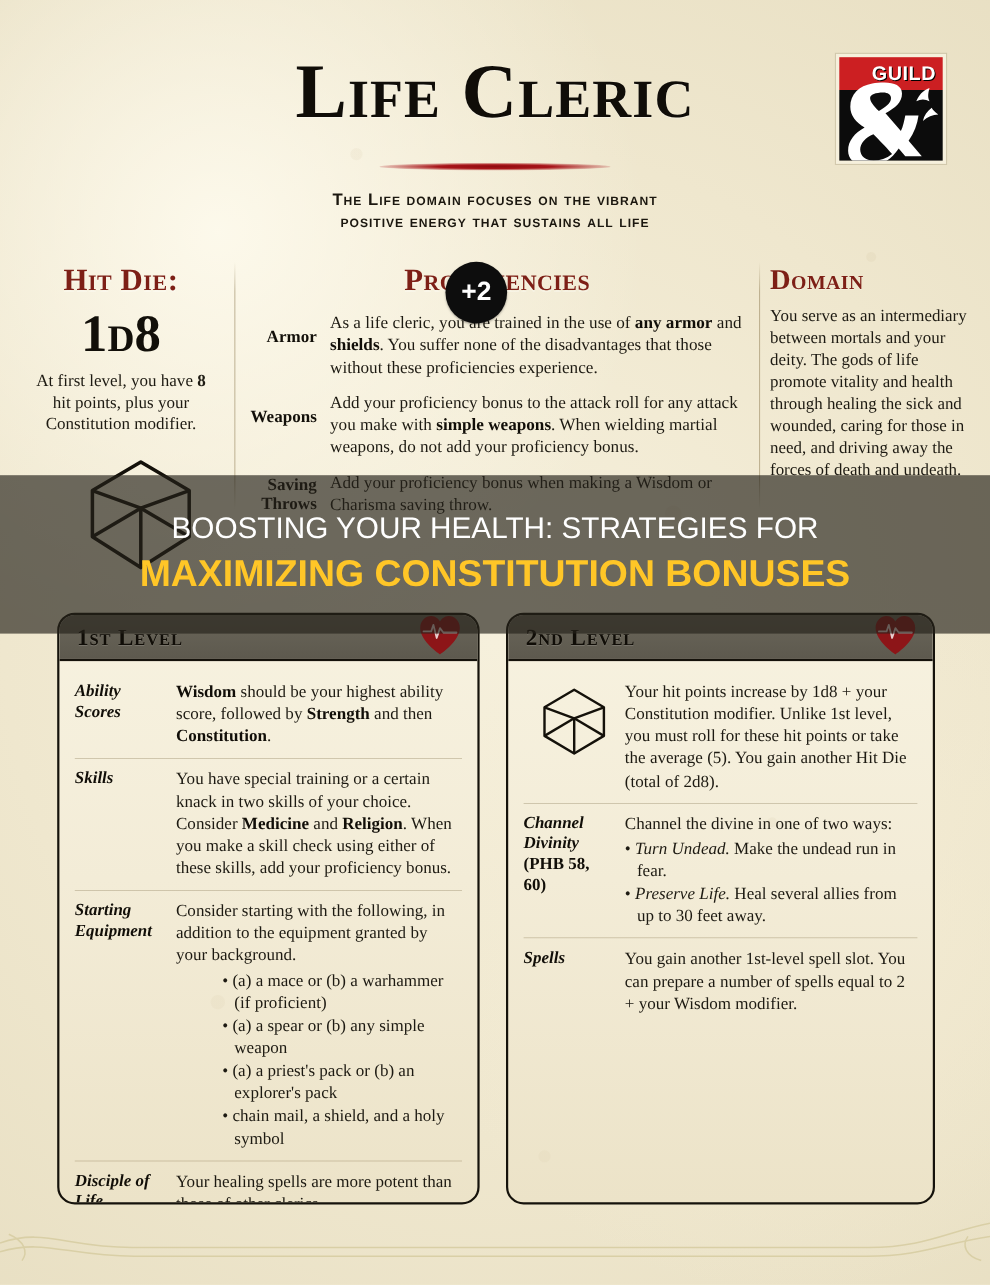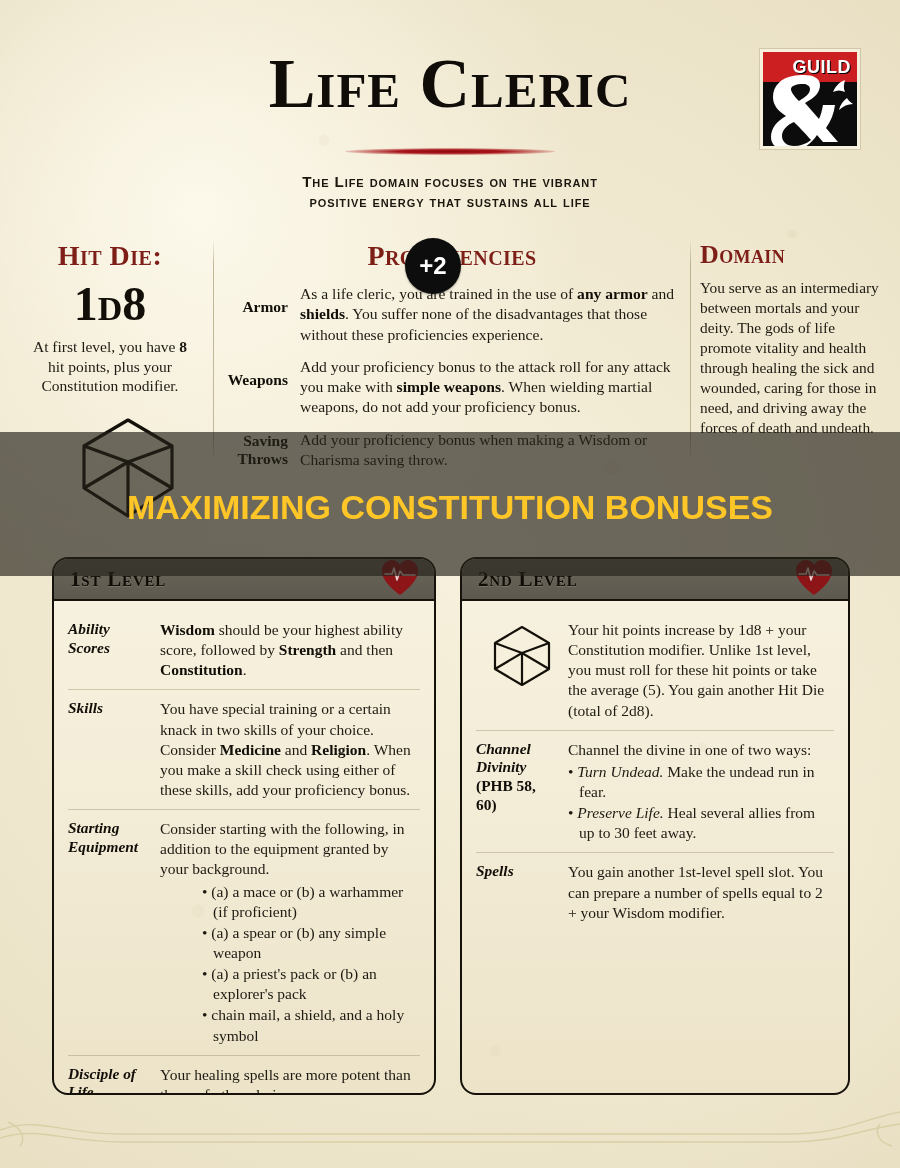--- a/index.html
+++ b/index.html
@@ -483,14 +483,15 @@
       <path d="M0 48 C40 34 60 52 120 52 L790 52 C840 52 860 38 900 30"></path>
       <path d="M0 56 C40 44 62 60 122 60 L788 60 C838 60 858 48 900 42"></path>
       <path d="M8 40 C22 46 26 56 20 64"></path>
       <path d="M892 64 C878 60 874 50 880 42"></path>
     </g>
   </svg>
 
 </div>
 
 <div id="overlay-banner">
+  <div id="overlay-line1">BOOSTING YOUR HEALTH: STRATEGIES FOR</div>
   <div id="overlay-line2">MAXIMIZING CONSTITUTION BONUSES</div>
 </div>
 
 </body></html>

